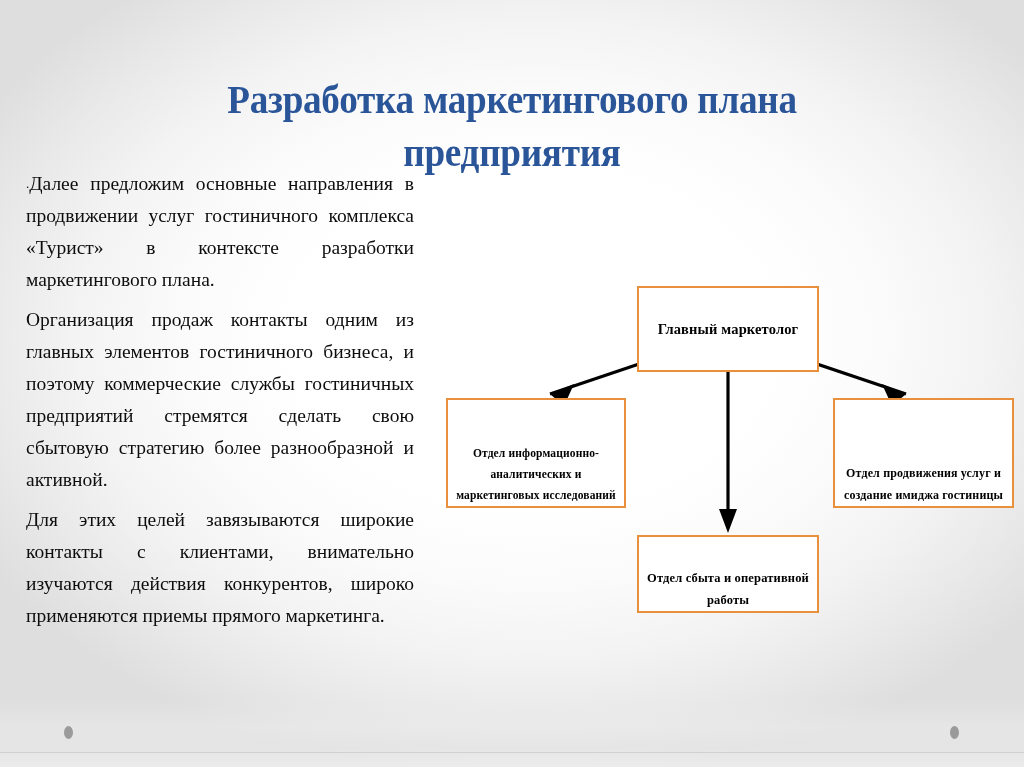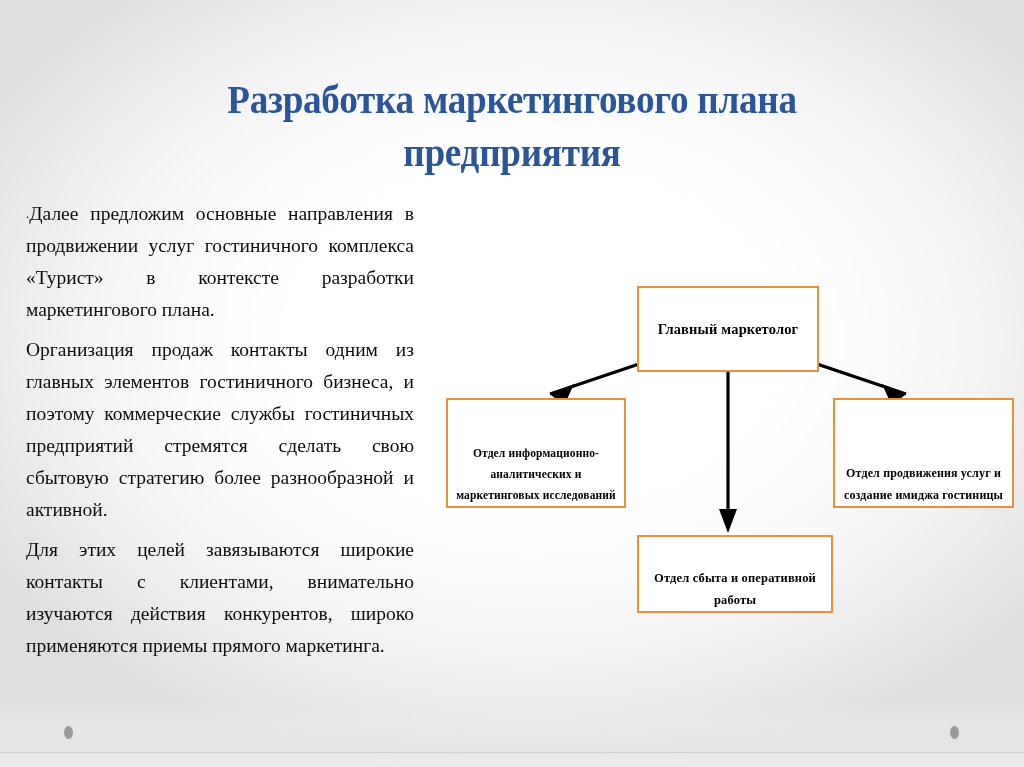--- a/index.html
+++ b/index.html
@@ -58,21 +58,21 @@
     letter-spacing: -0.3px;
     transform: scaleX(0.93);
     transform-origin: 50% 50%;
   }
   #title .tl { display: block; }
 
   
   #body-col {
     position: absolute;
     left: 26px;
-    top: 198px;
+    top: 168px;
     width: 388px;
   }
   .para {
     margin: 0 0 8px 0;
     color: #0d0d0d;
     font-size: 19.5px;
     line-height: 32px;
     text-align: justify;
     text-align-last: left;
     font-family: "Liberation Serif", "DejaVu Serif", serif;
@@ -143,21 +143,21 @@
     top: 168px;
     width: 181px;
     height: 110px;
     padding-top: 22px;
   }
   #node-right .node-label { font-size: 12px; line-height: 22px; }
 
   #node-bottom {
     left: 207px;
     top: 305px;
-    width: 196px;
+    width: 182px;
     height: 78px;
     padding-top: 16px;
   }
   #node-bottom .node-label { font-size: 12.5px; line-height: 22px; }
 
   
   .footer-dot {
     position: absolute;
     width: 9px;
     height: 13px;

